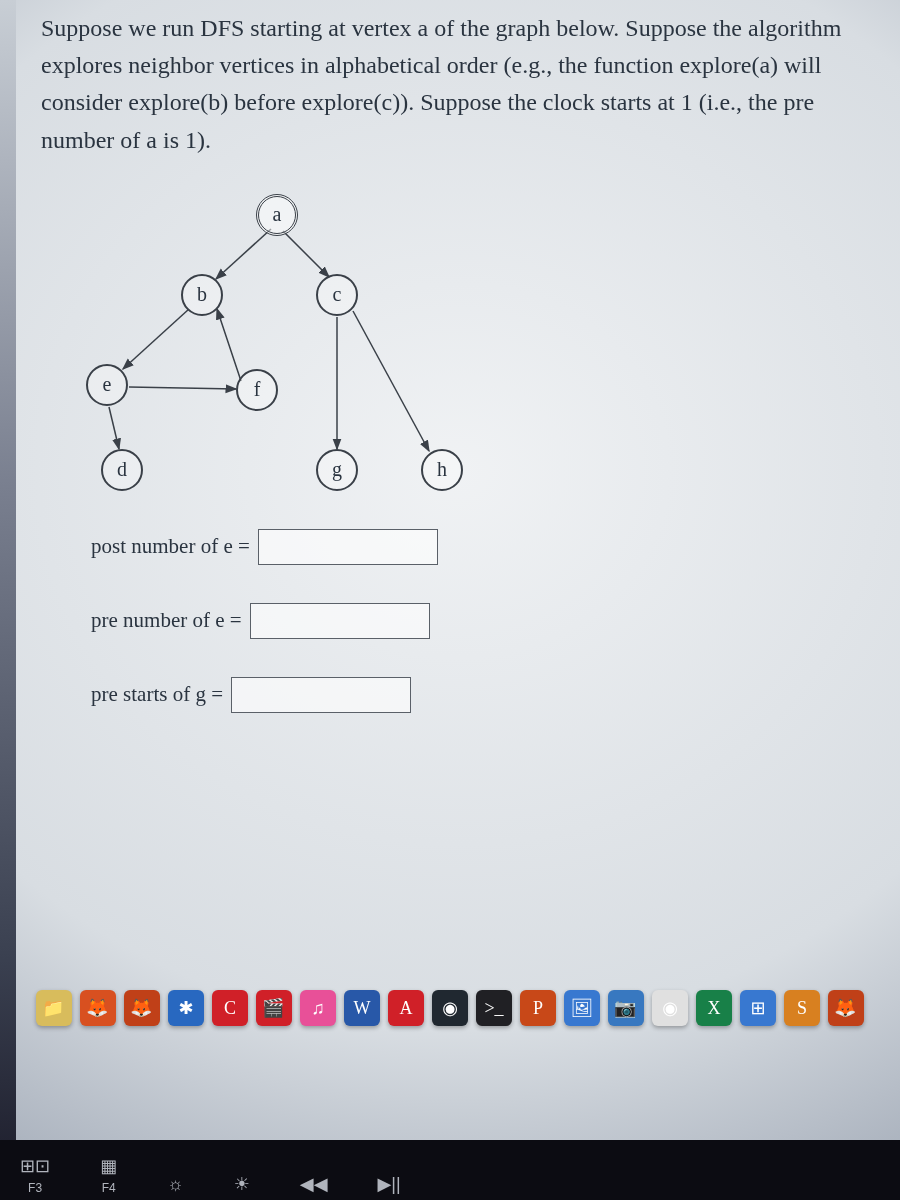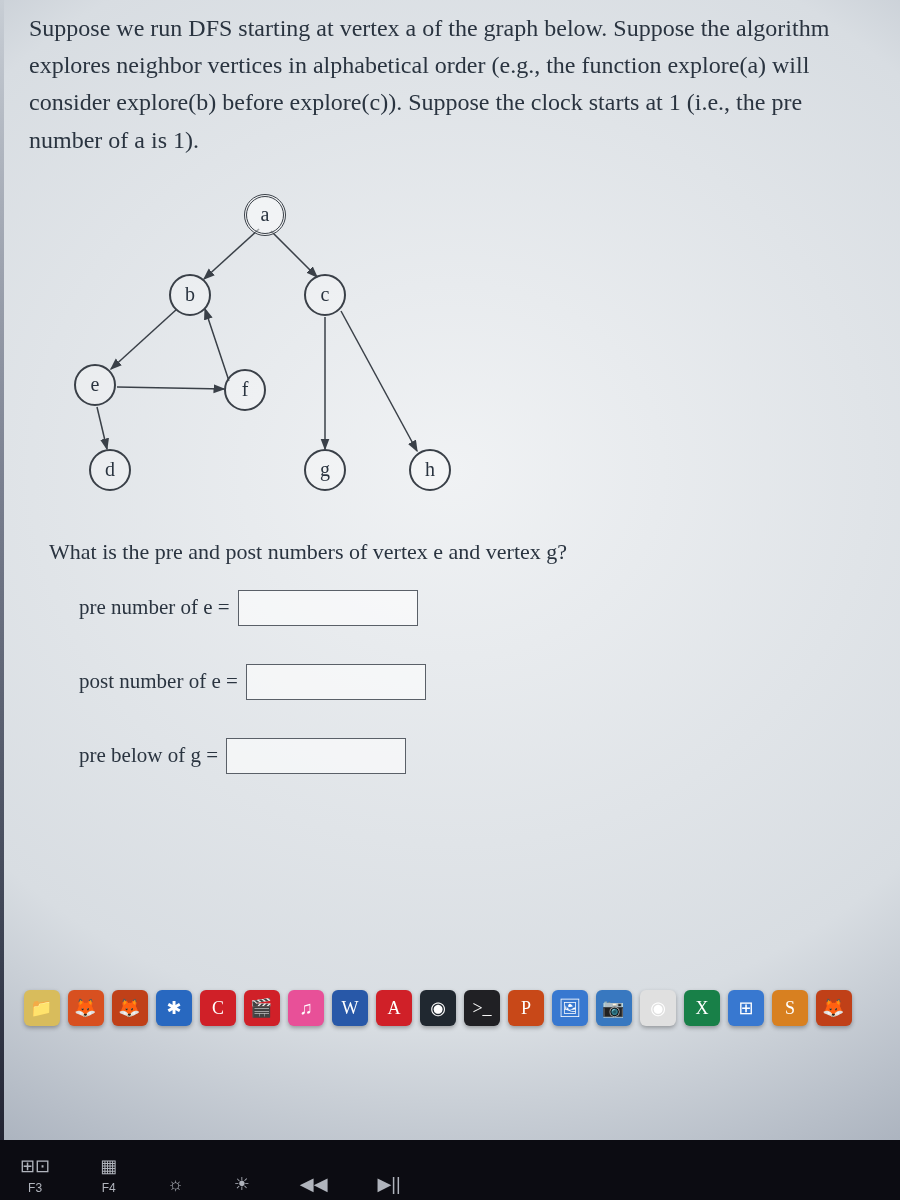--- a/index.html
+++ b/index.html
@@ -7,21 +7,21 @@
     width: 900px;
     height: 1200px;
     background: linear-gradient(180deg, #c8ced5 0%, #7a8090 40%, #3a4050 80%, #1a1a28 100%);
     font-family: Georgia, 'Times New Roman', serif;
     position: relative;
     overflow: hidden;
   }
   .screen {
     position: absolute;
     top: 0;
-    left: 4px;
+    left: 16px;
     right: 0;
     height: 1184px;
     background: radial-gradient(ellipse 900px 800px at 50% 40%, #f0f2f4 0%, #d8dde2 70%, #a8b0bc 100%);
     padding: 10px 25px;
     border-bottom: 8px solid #1a1a22;
   }
   .question-text {
     font-size: 24px;
     color: #2a3440;
     line-height: 1.55;
@@ -148,32 +148,31 @@
     <div class="node start" style="left:195px;top:5px">a</div>
     <div class="node" style="left:120px;top:85px">b</div>
     <div class="node" style="left:255px;top:85px">c</div>
     <div class="node" style="left:25px;top:175px">e</div>
     <div class="node" style="left:175px;top:180px">f</div>
     <div class="node" style="left:40px;top:260px">d</div>
     <div class="node" style="left:255px;top:260px">g</div>
     <div class="node" style="left:360px;top:260px">h</div>
   </div>
 
-  <p class="subq">What is the pre and post numbers of vertex e and vertex g?</p>
-
+
+  <div class="answer-row">
+    <span class="answer-label">post number of e =</span>
+    <input class="answer-input" value="" style="">
+  </div>
   <div class="answer-row">
     <span class="answer-label">pre number of e =</span>
     <input class="answer-input" value="" style="">
   </div>
   <div class="answer-row">
-    <span class="answer-label">post number of e =</span>
-    <input class="answer-input" value="" style="">
-  </div>
-  <div class="answer-row">
-    <span class="answer-label">pre below of g =</span>
+    <span class="answer-label">pre starts of g =</span>
     <input class="answer-input" value="" style="">
   </div>
 
   <div class="taskbar">
       <div class="tb-icon" style="background: rgb(216, 188, 92);">📁</div>
       <div class="tb-icon" style="background: rgb(216, 80, 32);">🦊</div>
       <div class="tb-icon" style="background: rgb(192, 64, 24);">🦊</div>
       <div class="tb-icon" style="background: rgb(40, 104, 192);">✱</div>
       <div class="tb-icon" style="background: rgb(208, 32, 40);">C</div>
       <div class="tb-icon" style="background: rgb(208, 32, 40);">🎬</div>

